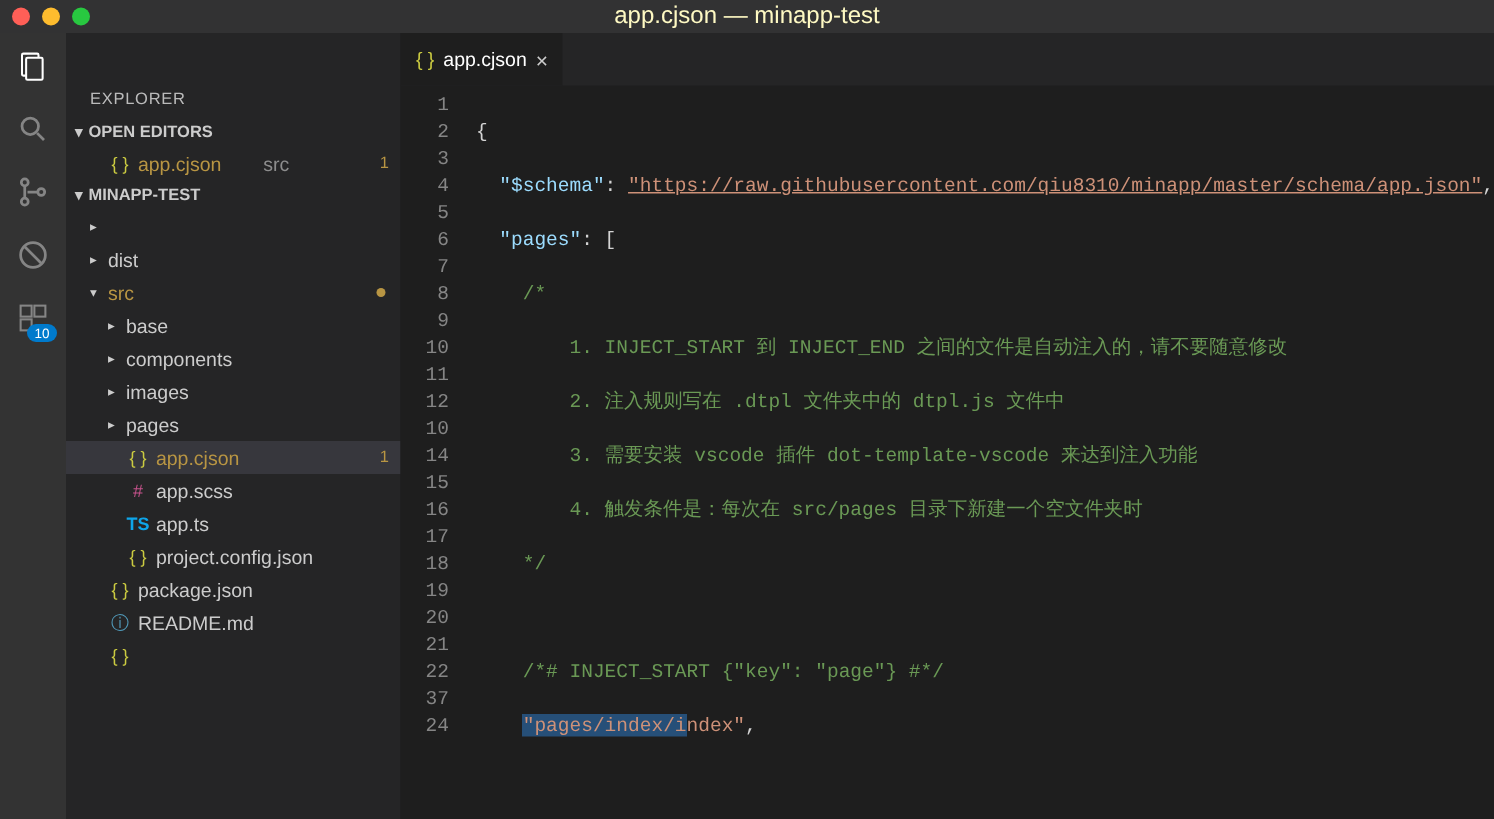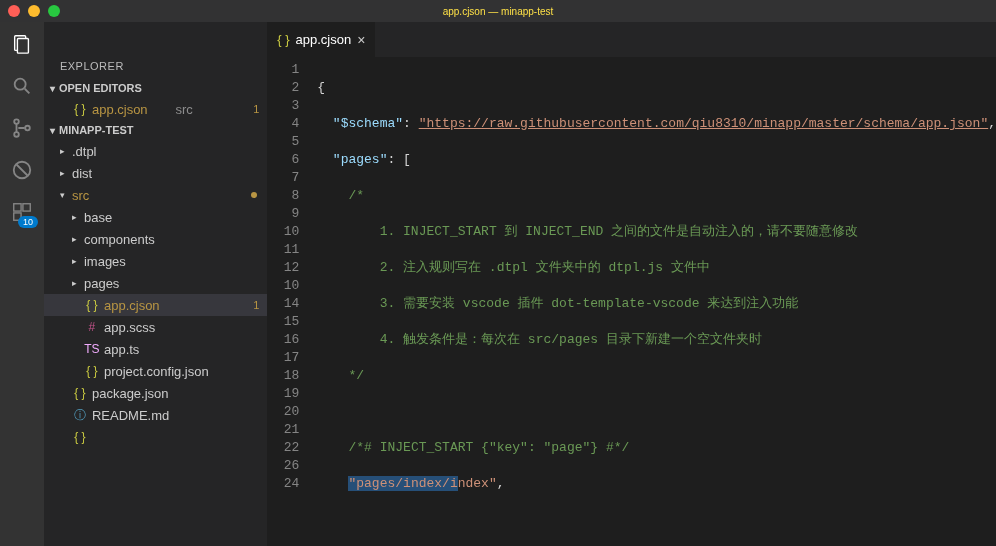--- a/index.html
+++ b/index.html
@@ -3,21 +3,21 @@
 <meta charset="utf-8">
 <style>
 * { margin: 0; padding: 0; box-sizing: border-box; }
 body { font-family: -apple-system, BlinkMacSystemFont, "Segoe UI", sans-serif; background: #1e1e1e; color: #cccccc; font-size: 13px; overflow: hidden; width: 996px; height: 546px; }
 .titlebar { height: 22px; background: #323233; display: flex; align-items: center; position: relative; }
 .traffic-lights { display: flex; gap: 8px; padding-left: 8px; }
 .tl { width: 12px; height: 12px; border-radius: 50%; }
 .tl-close { background: #ff5f57; }
 .tl-min { background: #febc2e; }
 .tl-max { background: #28c840; }
-.title-text { position: absolute; left: 50%; transform: translateX(-50%); color: #fde047; font-size: 10px; }
+.title-text { position: absolute; left: 50%; transform: translateX(-50%); color: #fef9c3; font-size: 16px; }
 .main { display: flex; height: calc(100% - 22px); }
 .activitybar { width: 48px; background: #333333; display: flex; flex-direction: column; align-items: center; padding-top: 10px; gap: 18px; }
 .activity-icon { width: 24px; height: 24px; display: flex; align-items: center; justify-content: center; color: #858585; cursor: pointer; position: relative; }
 .activity-icon.active { color: #ffffff; }
 .activity-icon.active::before { content: ''; position: absolute; left: -12px; top: -4px; bottom: -4px; width: 2px; background: #ffffff; }
 .badge { position: absolute; bottom: -4px; right: -4px; background: #007acc; color: #fff; border-radius: 10px; font-size: 9px; padding: 1px 5px; }
 .sidebar { width: 244px; background: #252526; display: flex; flex-direction: column; }
 .sidebar-title { padding: 8px 16px; font-size: 11px; color: #bbbbbb; letter-spacing: 0.5px; margin-top: 30px; }
 .section-header { display: flex; align-items: center; padding: 2px 6px; font-size: 11px; font-weight: 700; color: #cccccc; cursor: pointer; }
 .section-header .chev { margin-right: 4px; font-size: 10px; }
@@ -27,21 +27,21 @@
 .tree-item .chev { width: 10px; font-size: 9px; color: #cccccc; margin-right: 2px; }
 .tree-item .icon { width: 16px; text-align: center; margin-right: 4px; font-size: 12px; }
 .tree-item .label { flex: 1; color: #cccccc; }
 .tree-item .label.modified { color: #b89543; }
 .tree-item .label.dim { color: #8d8d8d; }
 .tree-item .badge-m { color: #b89543; font-size: 11px; margin-right: 8px; }
 .tree-item .dot { width: 6px; height: 6px; border-radius: 50%; background: #b89543; margin-right: 10px; }
 .indent-1 { padding-left: 28px; }
 .icon-json { color: #cbcb41; }
 .icon-scss { color: #c6538c; }
-.icon-ts { color: #f0abfc; }
+.icon-ts { color: #0ea5e9; font-weight: bold; }
 .icon-info { color: #519aba; }
 .editor-area { flex: 1; display: flex; flex-direction: column; background: #1e1e1e; }
 .tabs { height: 35px; background: #252526; display: flex; }
 .tab { display: flex; align-items: center; padding: 0 10px; background: #1e1e1e; color: #ffffff; gap: 6px; font-size: 13px; }
 .tab .close { color: #cccccc; cursor: pointer; font-size: 14px; }
 .code { flex: 1; display: flex; font-family: Menlo, Monaco, "Courier New", monospace; font-size: 13px; line-height: 18px; overflow: hidden; }
 .gutter { width: 50px; text-align: right; padding-right: 18px; color: #858585; padding-top: 4px; user-select: none; }
 .gutter div { height: 18px; }
 .lines { flex: 1; padding-top: 4px; white-space: pre; }
 .lines div { height: 18px; }
@@ -118,21 +118,20 @@
       </div>
     </div>
 
     <div class="section-header">
       <span class="chev">▾</span>
       <span>MINAPP-TEST</span>
     </div>
     <div class="tree">
       <div class="tree-item">
           <span class="chev">▸</span>
-          <span class="label">.dtpl</span>
         </div>
       <div class="tree-item">
           <span class="chev">▸</span>
           <span class="label">dist</span>
         </div>
       <div class="tree-item">
           <span class="chev">▾</span>
           <span class="label modified">src</span>
           <span class="dot"></span>
         </div>
@@ -215,21 +214,21 @@
           <div>10</div>
           <div>14</div>
           <div>15</div>
           <div>16</div>
           <div>17</div>
           <div>18</div>
           <div>19</div>
           <div>20</div>
           <div>21</div>
           <div>22</div>
-          <div>26</div>
+          <div>37</div>
           <div>24</div>
       </div>
       <div class="lines">
 <div><span class="tok-brace">{</span></div>
 <div>  <span class="tok-key">"$schema"</span><span class="tok-brace">: </span><span class="tok-url">"https://raw.githubusercontent.com/qiu8310/minapp/master/schema/app.json"</span><span class="tok-brace">,</span></div>
 <div>  <span class="tok-key">"pages"</span><span class="tok-brace">: [</span></div>
 <div>    <span class="tok-comment">/*</span></div>
 <div>      <span class="tok-comment">  1. INJECT_START 到 INJECT_END 之间的文件是自动注入的，请不要随意修改</span></div>
 <div>      <span class="tok-comment">  2. 注入规则写在 .dtpl 文件夹中的 dtpl.js 文件中</span></div>
 <div>      <span class="tok-comment">  3. 需要安装 vscode 插件 dot-template-vscode 来达到注入功能</span></div>

